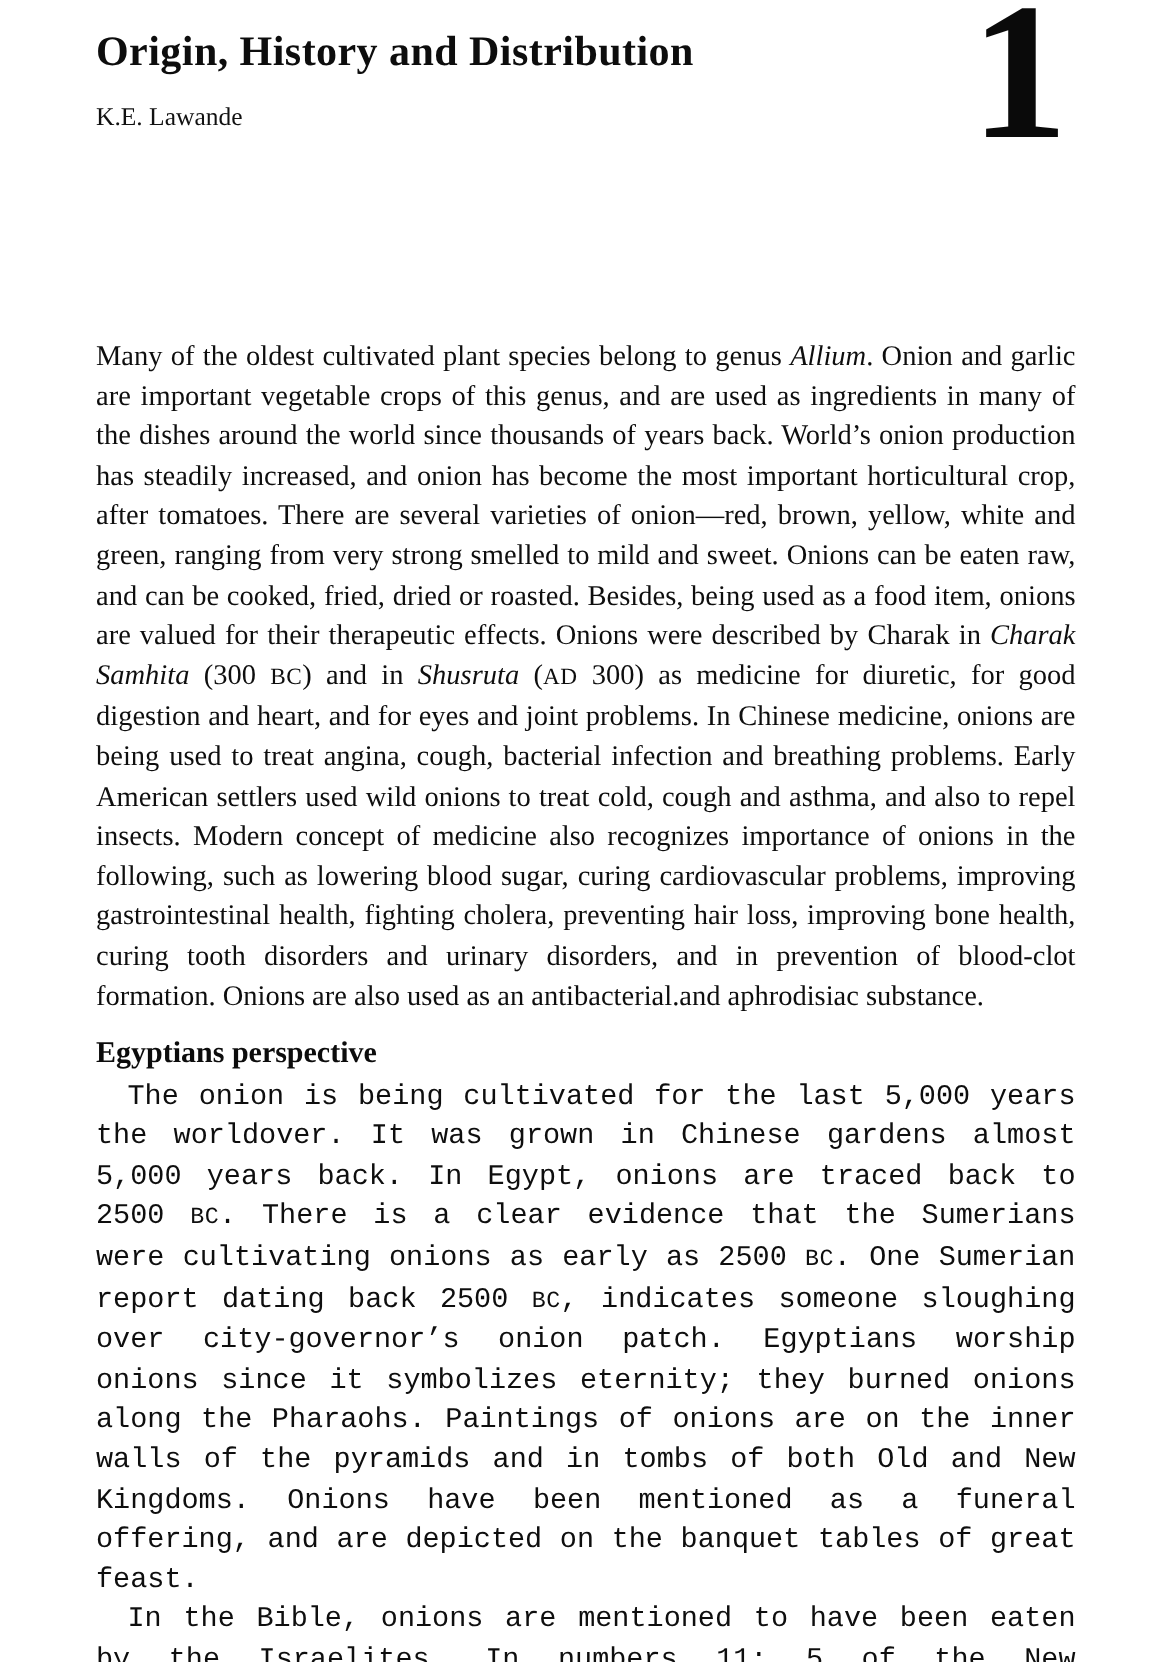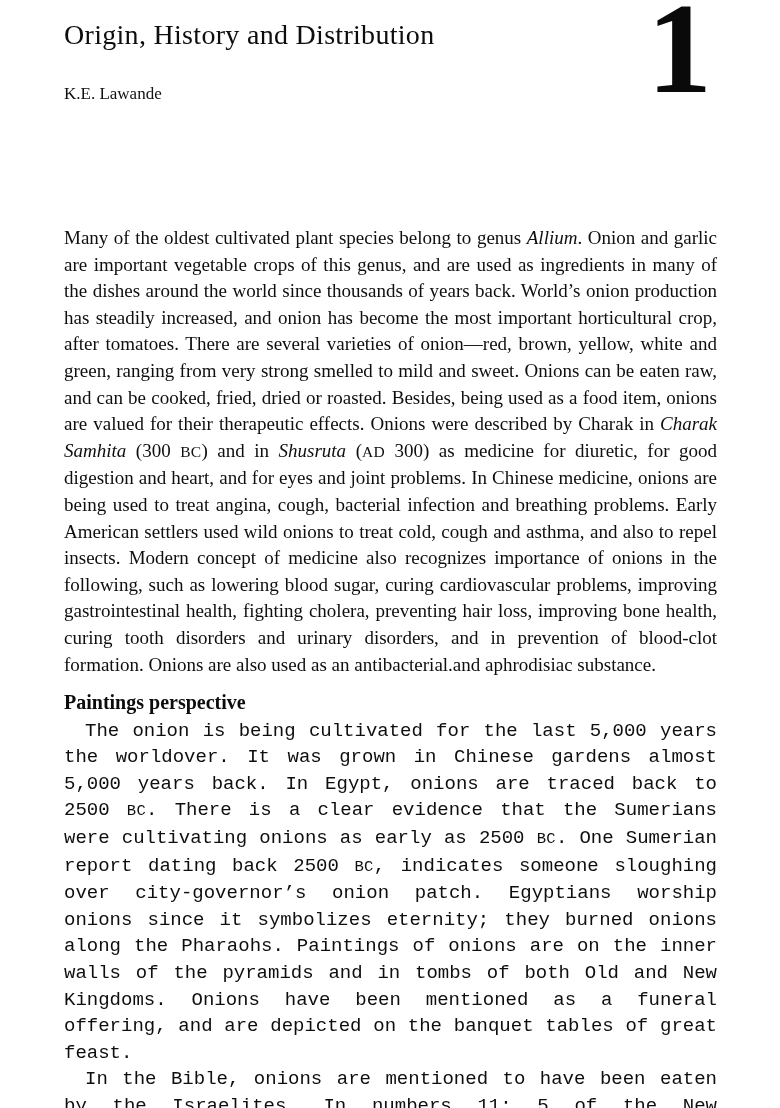--- a/index.html
+++ b/index.html
@@ -27,29 +27,29 @@
     line-height: normal;
     color: #0a0a0a;
     letter-spacing: -2px;
   }
   .title {
     position: absolute;
     left: 64px;
     top: 19px;
     margin: 0;
     font-size: 28px;
-    font-weight: normal;
+    font-weight: bold;
     letter-spacing: 0.3px;
     color: #0d0d0d;
     white-space: nowrap;
   }
   .author {
     position: absolute;
     left: 64px;
-    top: 84px;
+    top: 68px;
     font-size: 17px;
     color: #111111;
   }
   .body-text {
     position: absolute;
     left: 64px;
     top: 225px;
     width: 653px;
     font-size: 19px;
     line-height: 26.6px;
@@ -81,21 +81,21 @@
   <div class="chapter-number">1</div>
 
   <h1 class="title">Origin, History and Distribution</h1>
 
   <div class="author">K.E. Lawande</div>
 
   <div class="body-text">
 
     <p class="para"><span>Many of the oldest cultivated plant species belong to genus </span><span class="it">Allium</span><span>. Onion and garlic are important vegetable crops of this genus, and are used as ingredients in many of the dishes around the world since thousands of years back. World’s onion production has steadily increased, and onion has become the most important horticultural crop, after tomatoes. There are several varieties of onion—red, brown, yellow, white and green, ranging from very strong smelled to mild and sweet. Onions can be eaten raw, and can be cooked, fried, dried or roasted. Besides, being used as a food item, onions are valued for their therapeutic effects. Onions were described by Charak in </span><span class="it">Charak Samhita</span><span> (300 </span><span class="sc">BC</span><span>) and in </span><span class="it">Shusruta</span><span> (</span><span class="sc">AD</span><span> 300) as medicine for diuretic, for good digestion and heart, and for eyes and joint problems. In Chinese medicine, onions are being used to treat angina, cough, bacterial infection and breathing problems. Early American settlers used wild onions to treat cold, cough and asthma, and also to repel insects. Modern concept of medicine also recognizes importance of onions in the following, such as lowering blood sugar, curing cardiovascular problems, improving gastrointestinal health, fighting cholera, preventing hair loss, improving bone health, curing tooth disorders and urinary disorders, and in prevention of blood-clot formation. Onions are also used as an antibacterial.and aphrodisiac substance.</span></p>
 
-    <h2 class="section-heading">Paintings perspective</h2>
+    <h2 class="section-heading">Egyptians perspective</h2>
 
     <p class="para indent"><span>The onion is being cultivated for the last 5,000 years the worldover. It was grown in Chinese gardens almost 5,000 years back. In Egypt, onions are traced back to 2500 </span><span class="sc">BC</span><span>. There is a clear evidence that the Sumerians were cultivating onions as early as 2500 </span><span class="sc">BC</span><span>. One Sumerian report dating back 2500 </span><span class="sc">BC</span><span>, indicates someone sloughing over city-governor’s onion patch. Egyptians worship onions since it symbolizes eternity; they burned onions along the Pharaohs. Paintings of onions are on the inner walls of the pyramids and in tombs of both Old and New Kingdoms. Onions have been mentioned as a funeral offering, and are depicted on the banquet tables of great feast.</span></p>
 
     <p class="para indent"><span>In the Bible, onions are mentioned to have been eaten by the Israelites. In numbers 11: 5 of the New International Version of Holy Bible, the children of Israel lament meagre desert diet enforced by the Exodus: “We remember the fish, which we eat in Egypt freely, the cucumbers, and the melons and the leeks and the onions and garlic”. In ancient Greece, athletes ate large quantities of onions as it was believed to lighten balance of blood. Roman gladiators were rubbed down with onions to give firmness to their muscles.</span></p>
 
   </div>
 
 </div>
 
 </body></html>

